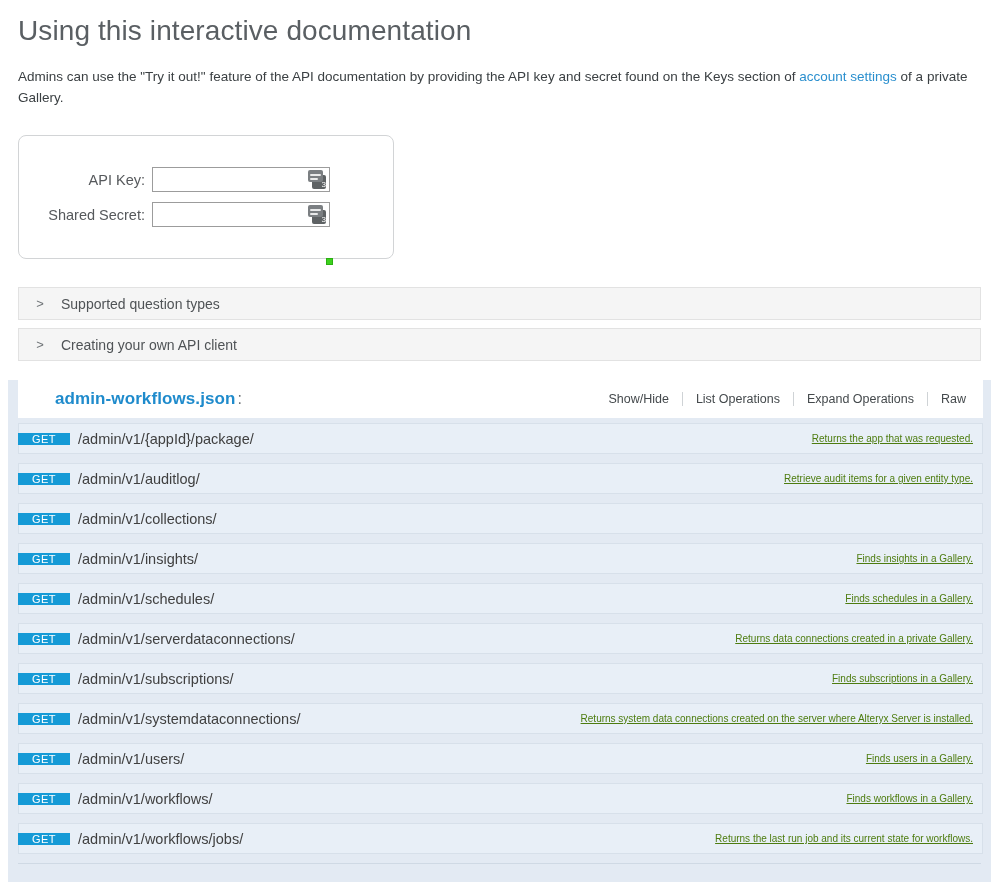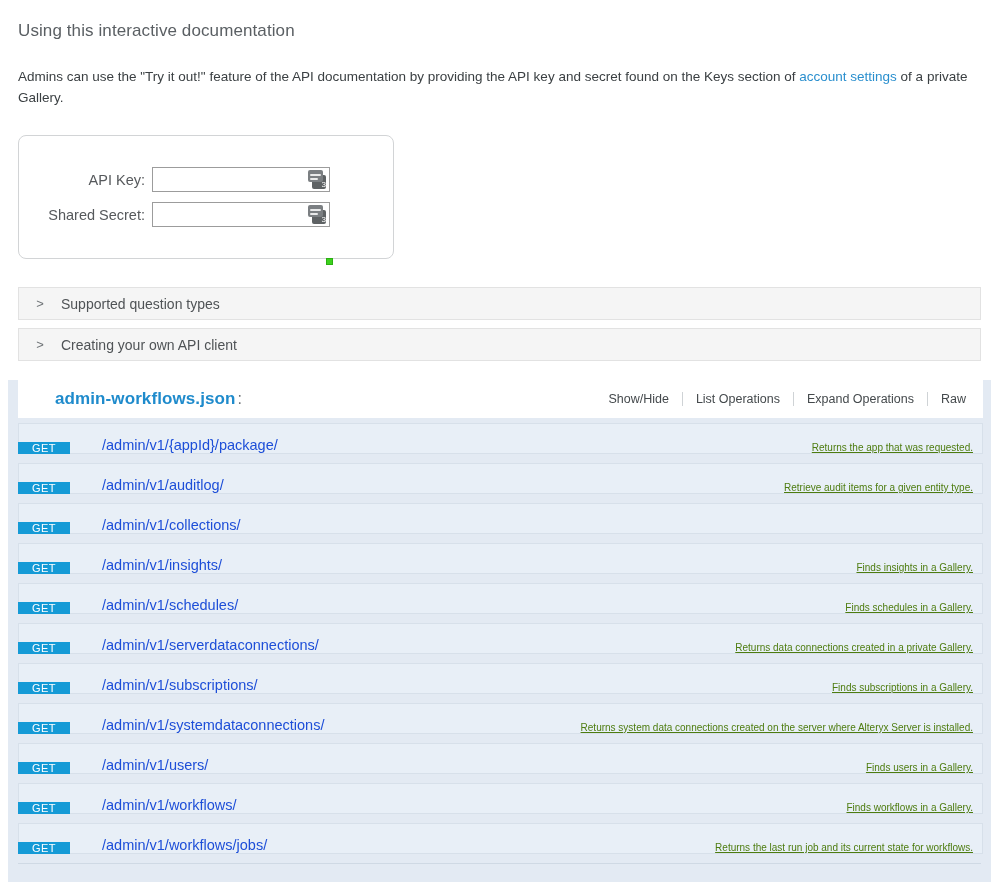--- a/index.html
+++ b/index.html
@@ -14,21 +14,21 @@
     overflow: hidden;
   }
 
   
   .article {
     padding: 0 18px;
     background: #ffffff;
   }
 
   .page-title {
-    font-size: 17px;
+    font-size: 28px;
     font-weight: 400;
     color: #5a5f63;
     margin: 0;
     padding: 14px 0 0 0;
     line-height: 34px;
     letter-spacing: .1px;
   }
 
   .intro {
     font-size: 13.5px;
@@ -219,45 +219,45 @@
     width: 1px;
     height: 14px;
     background: #cfd3d6;
   }
 
   .ops-list {
     padding: 5px 8px 0 10px;
   }
   .op-row {
     display: flex;
-    align-items: flex-end;
+    align-items: center;
     height: 31px;
     background: #e8eff7;
     border: 1px solid #d7e0ea;
     margin-bottom: 9px;
   }
   .op-method {
     width: 52px;
     min-width: 52px;
     background: #159ad6;
     color: #ffffff;
     font-size: 11px;
     letter-spacing: .4px;
     display: flex;
     align-items: center;
     justify-content: center;
     margin: -1px 0 -1px -1px;
   }
   .op-path {
     flex: 0 0 auto;
-    padding-left: 32px;
+    padding-left: 8px;
     display: flex;
     align-items: center;
     font-size: 14.5px;
-    color: #1d4ed8;
+    color: #404040;
     white-space: nowrap;
   }
   .op-desc {
     flex: 1 1 auto;
     display: flex;
     align-items: center;
     justify-content: flex-end;
     padding-right: 9px;
     font-size: 10px;
     color: #4d7c0f;

